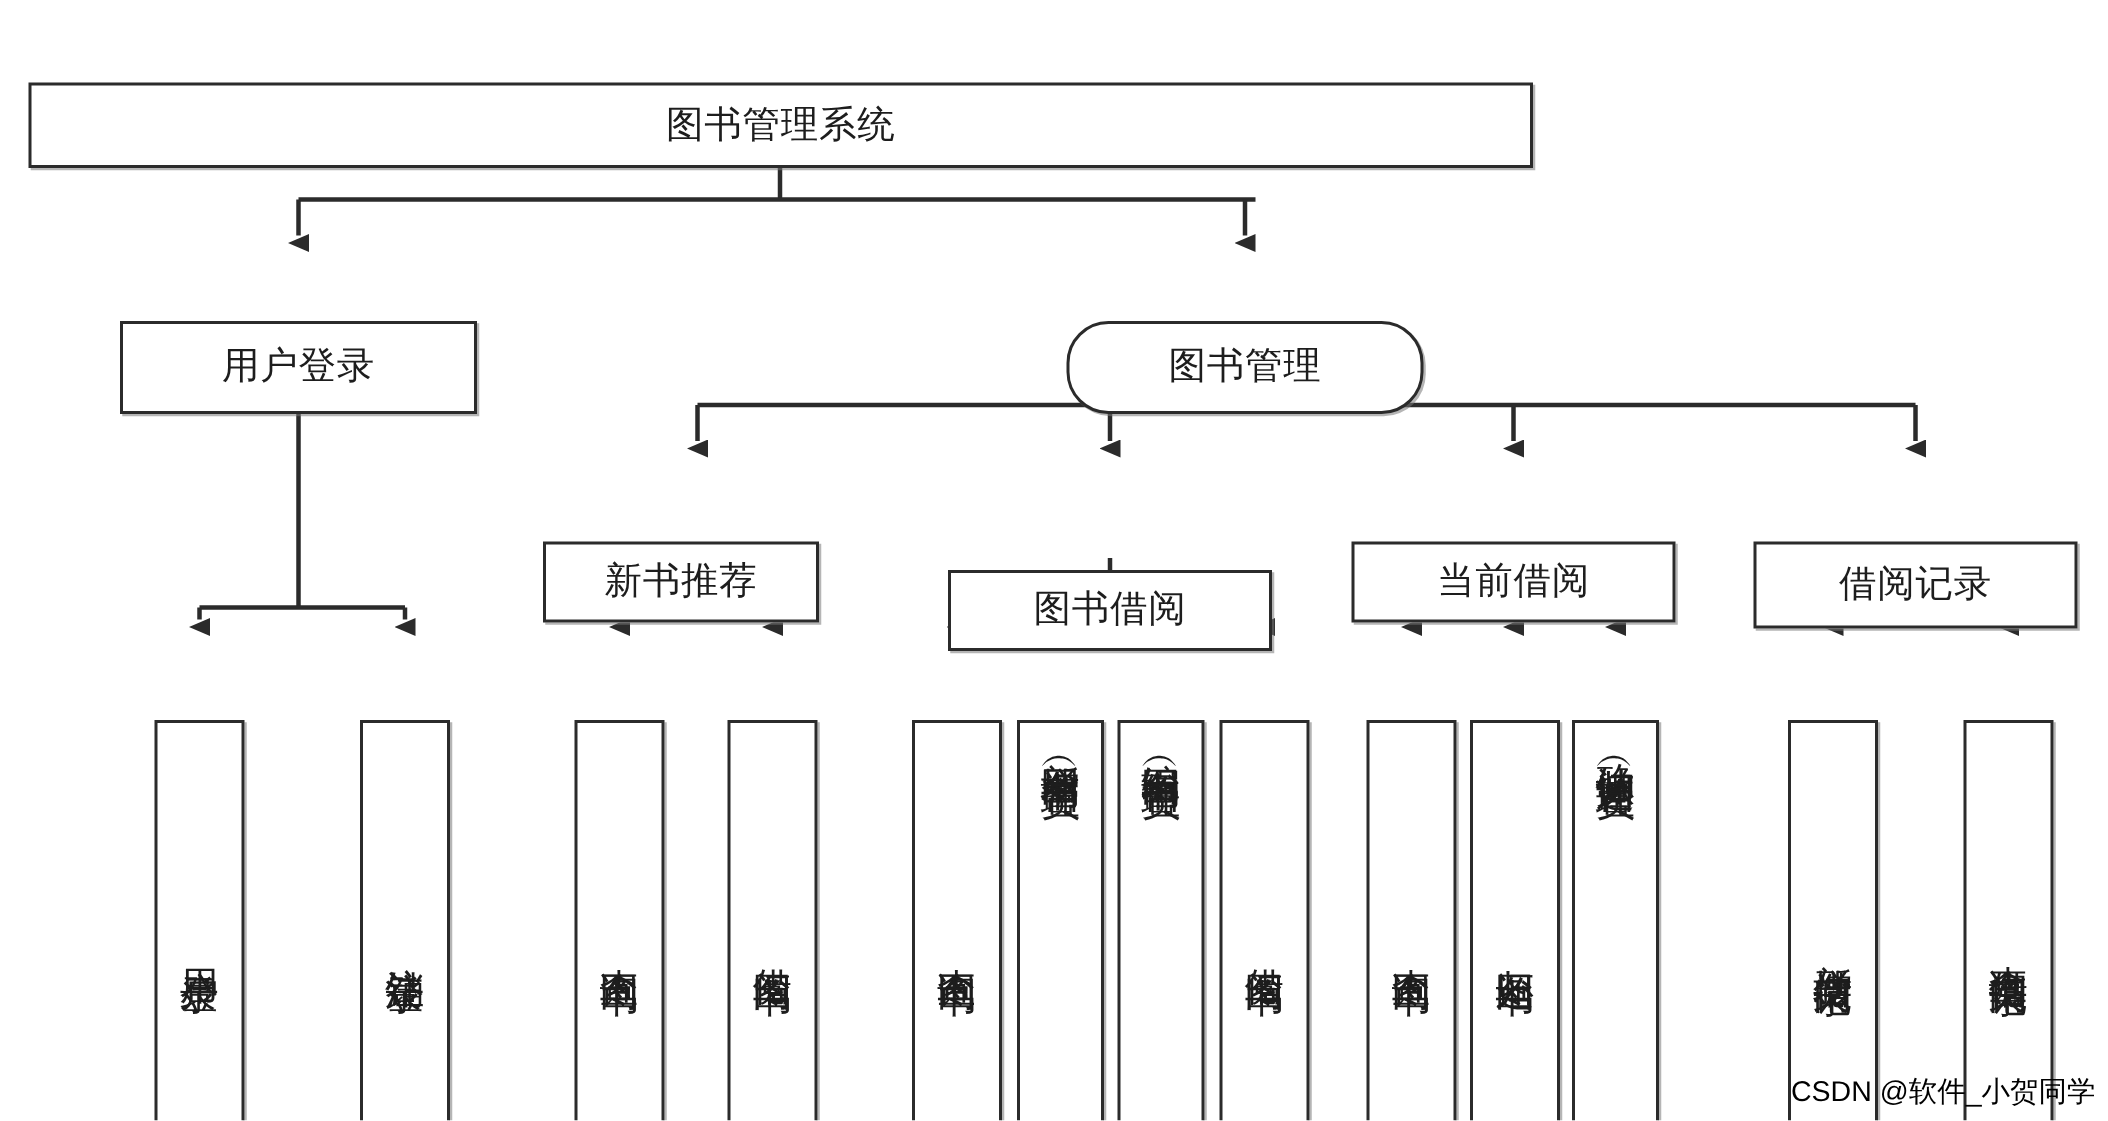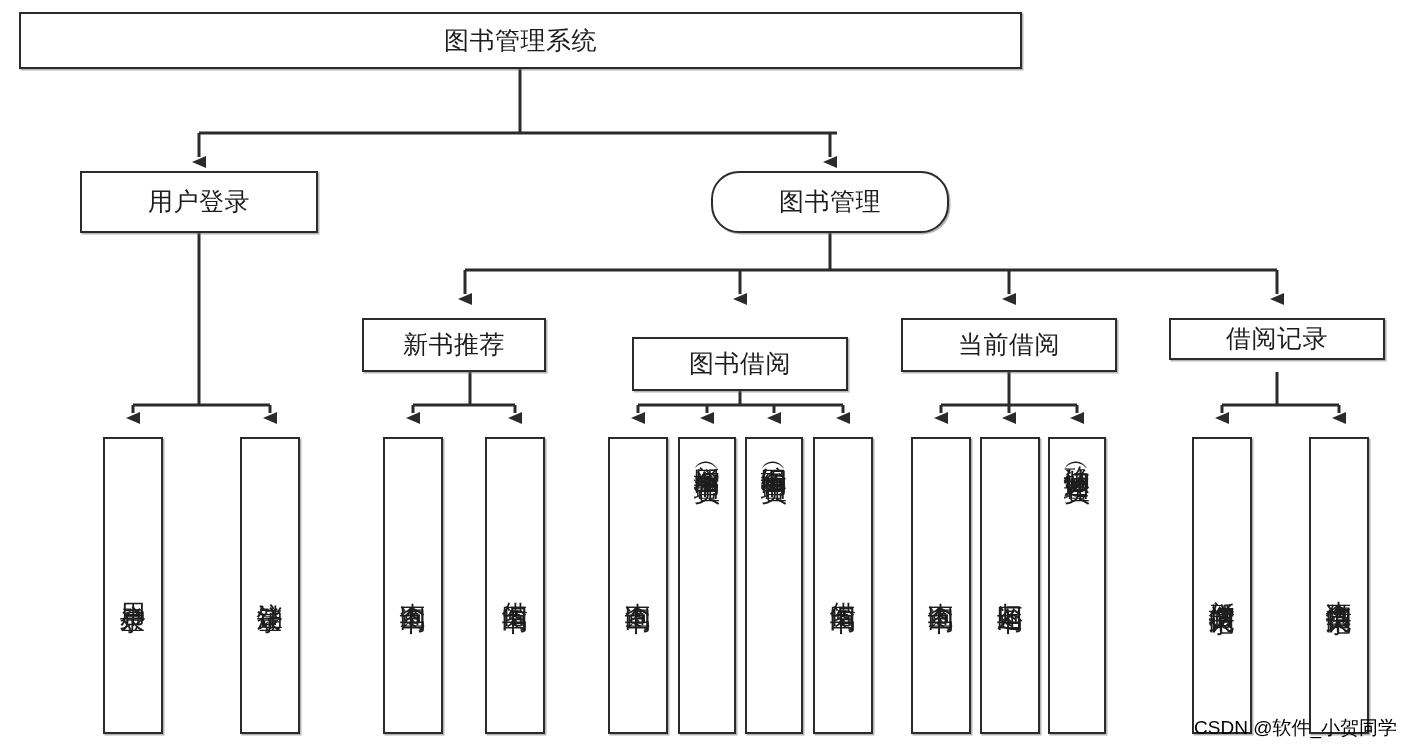--- a/index.html
+++ b/index.html
@@ -28,20 +28,21 @@
   .node {
     position: absolute;
     box-sizing: border-box;
     border: 2px solid #2b2b2b;
     background: #ffffff;
     display: flex;
     align-items: center;
     justify-content: center;
     color: #1d1d1d;
     box-shadow: 1.5px 1.5px 0 rgba(120,120,120,0.55);
+    margin-top: 43px;
   }
   .node .label {
     display: block;
     text-align: center;
     letter-spacing: 0.5px;
   }
   .node.horiz .label {
     font-size: 25px;
     line-height: 1.1;
     white-space: nowrap;
@@ -141,21 +142,21 @@
 
   <div class="node horiz" style="left:362px; top:318px; width:184px; height:54px;">
     <span class="label">新书推荐</span>
   </div>
   <div class="node horiz" style="left:632px; top:337px; width:216px; height:54px;">
     <span class="label">图书借阅</span>
   </div>
   <div class="node horiz" style="left:901px; top:318px; width:216px; height:54px;">
     <span class="label">当前借阅</span>
   </div>
-  <div class="node horiz" style="left:1169px; top:318px; width:216px; height:42px;">
+  <div class="node horiz" style="left:1169px; top:318px; width:216px; height:58px;">
     <span class="label">借阅记录</span>
   </div>
 
   <div class="node vert mid" style="left:103px; top:437px; width:60px; height:297px;">
     <span class="label">用户登录</span>
   </div>
   <div class="node vert mid" style="left:240px; top:437px; width:60px; height:297px;">
     <span class="label">注销登录</span>
   </div>
 

